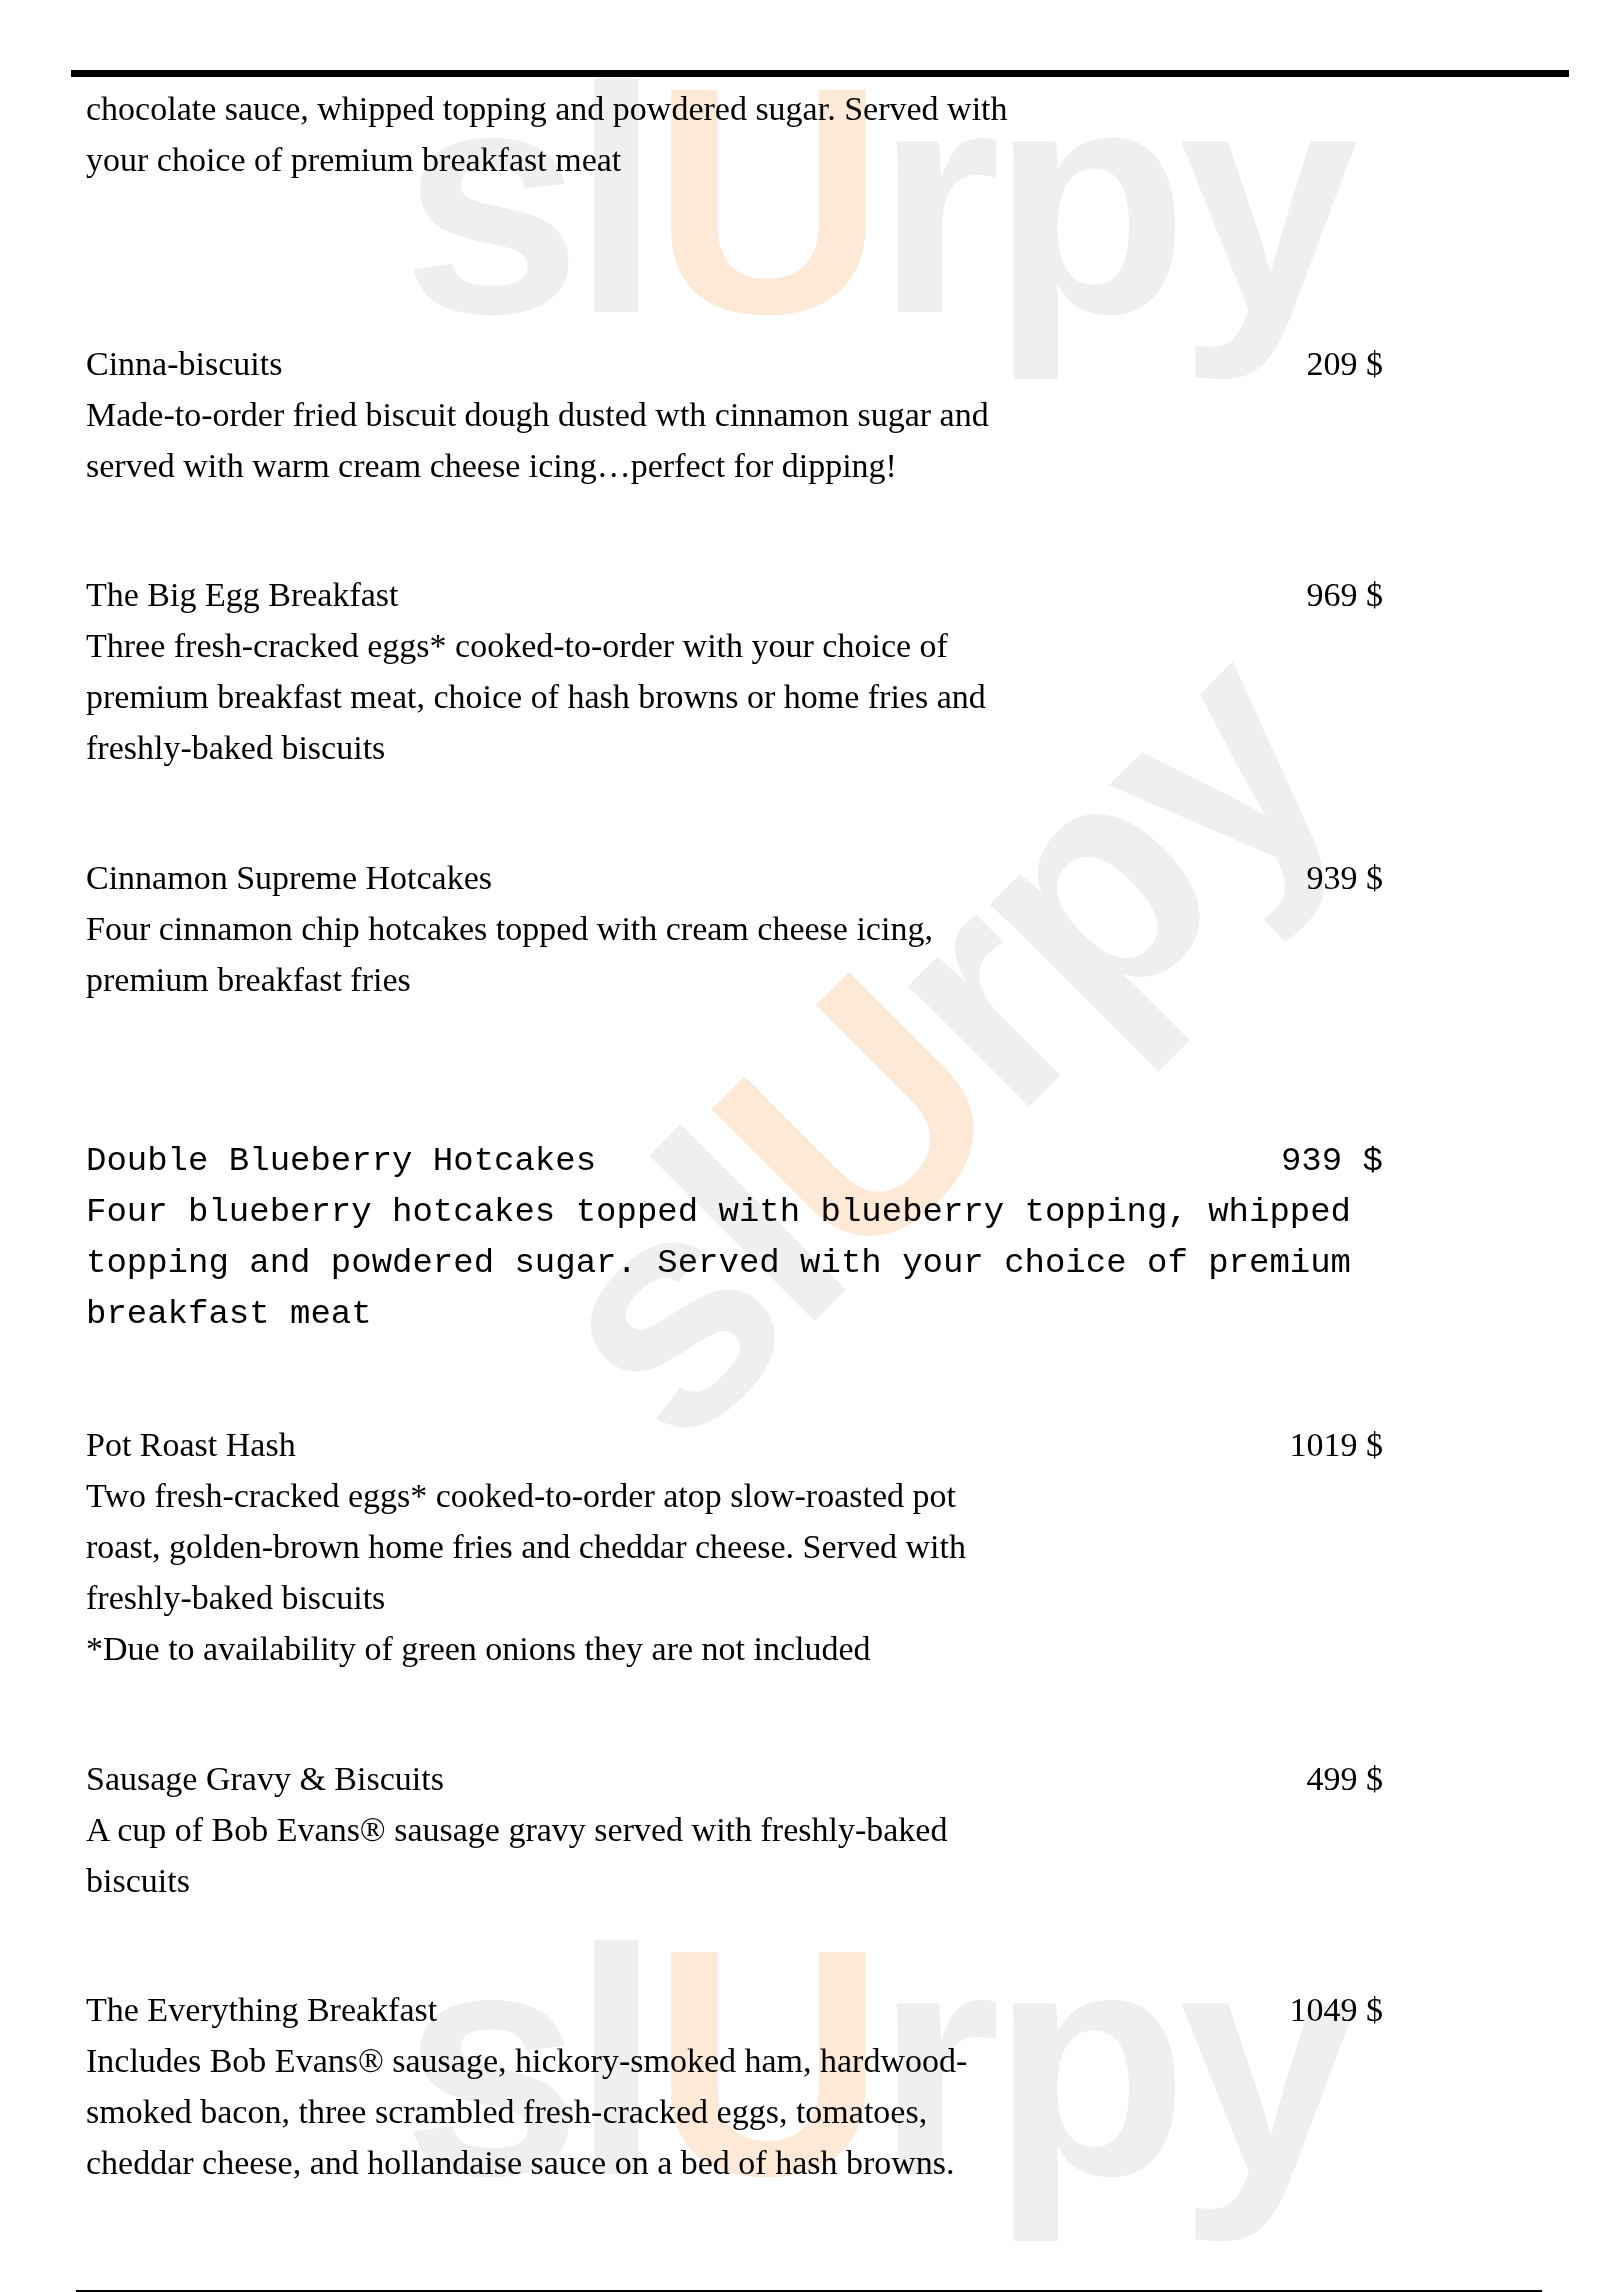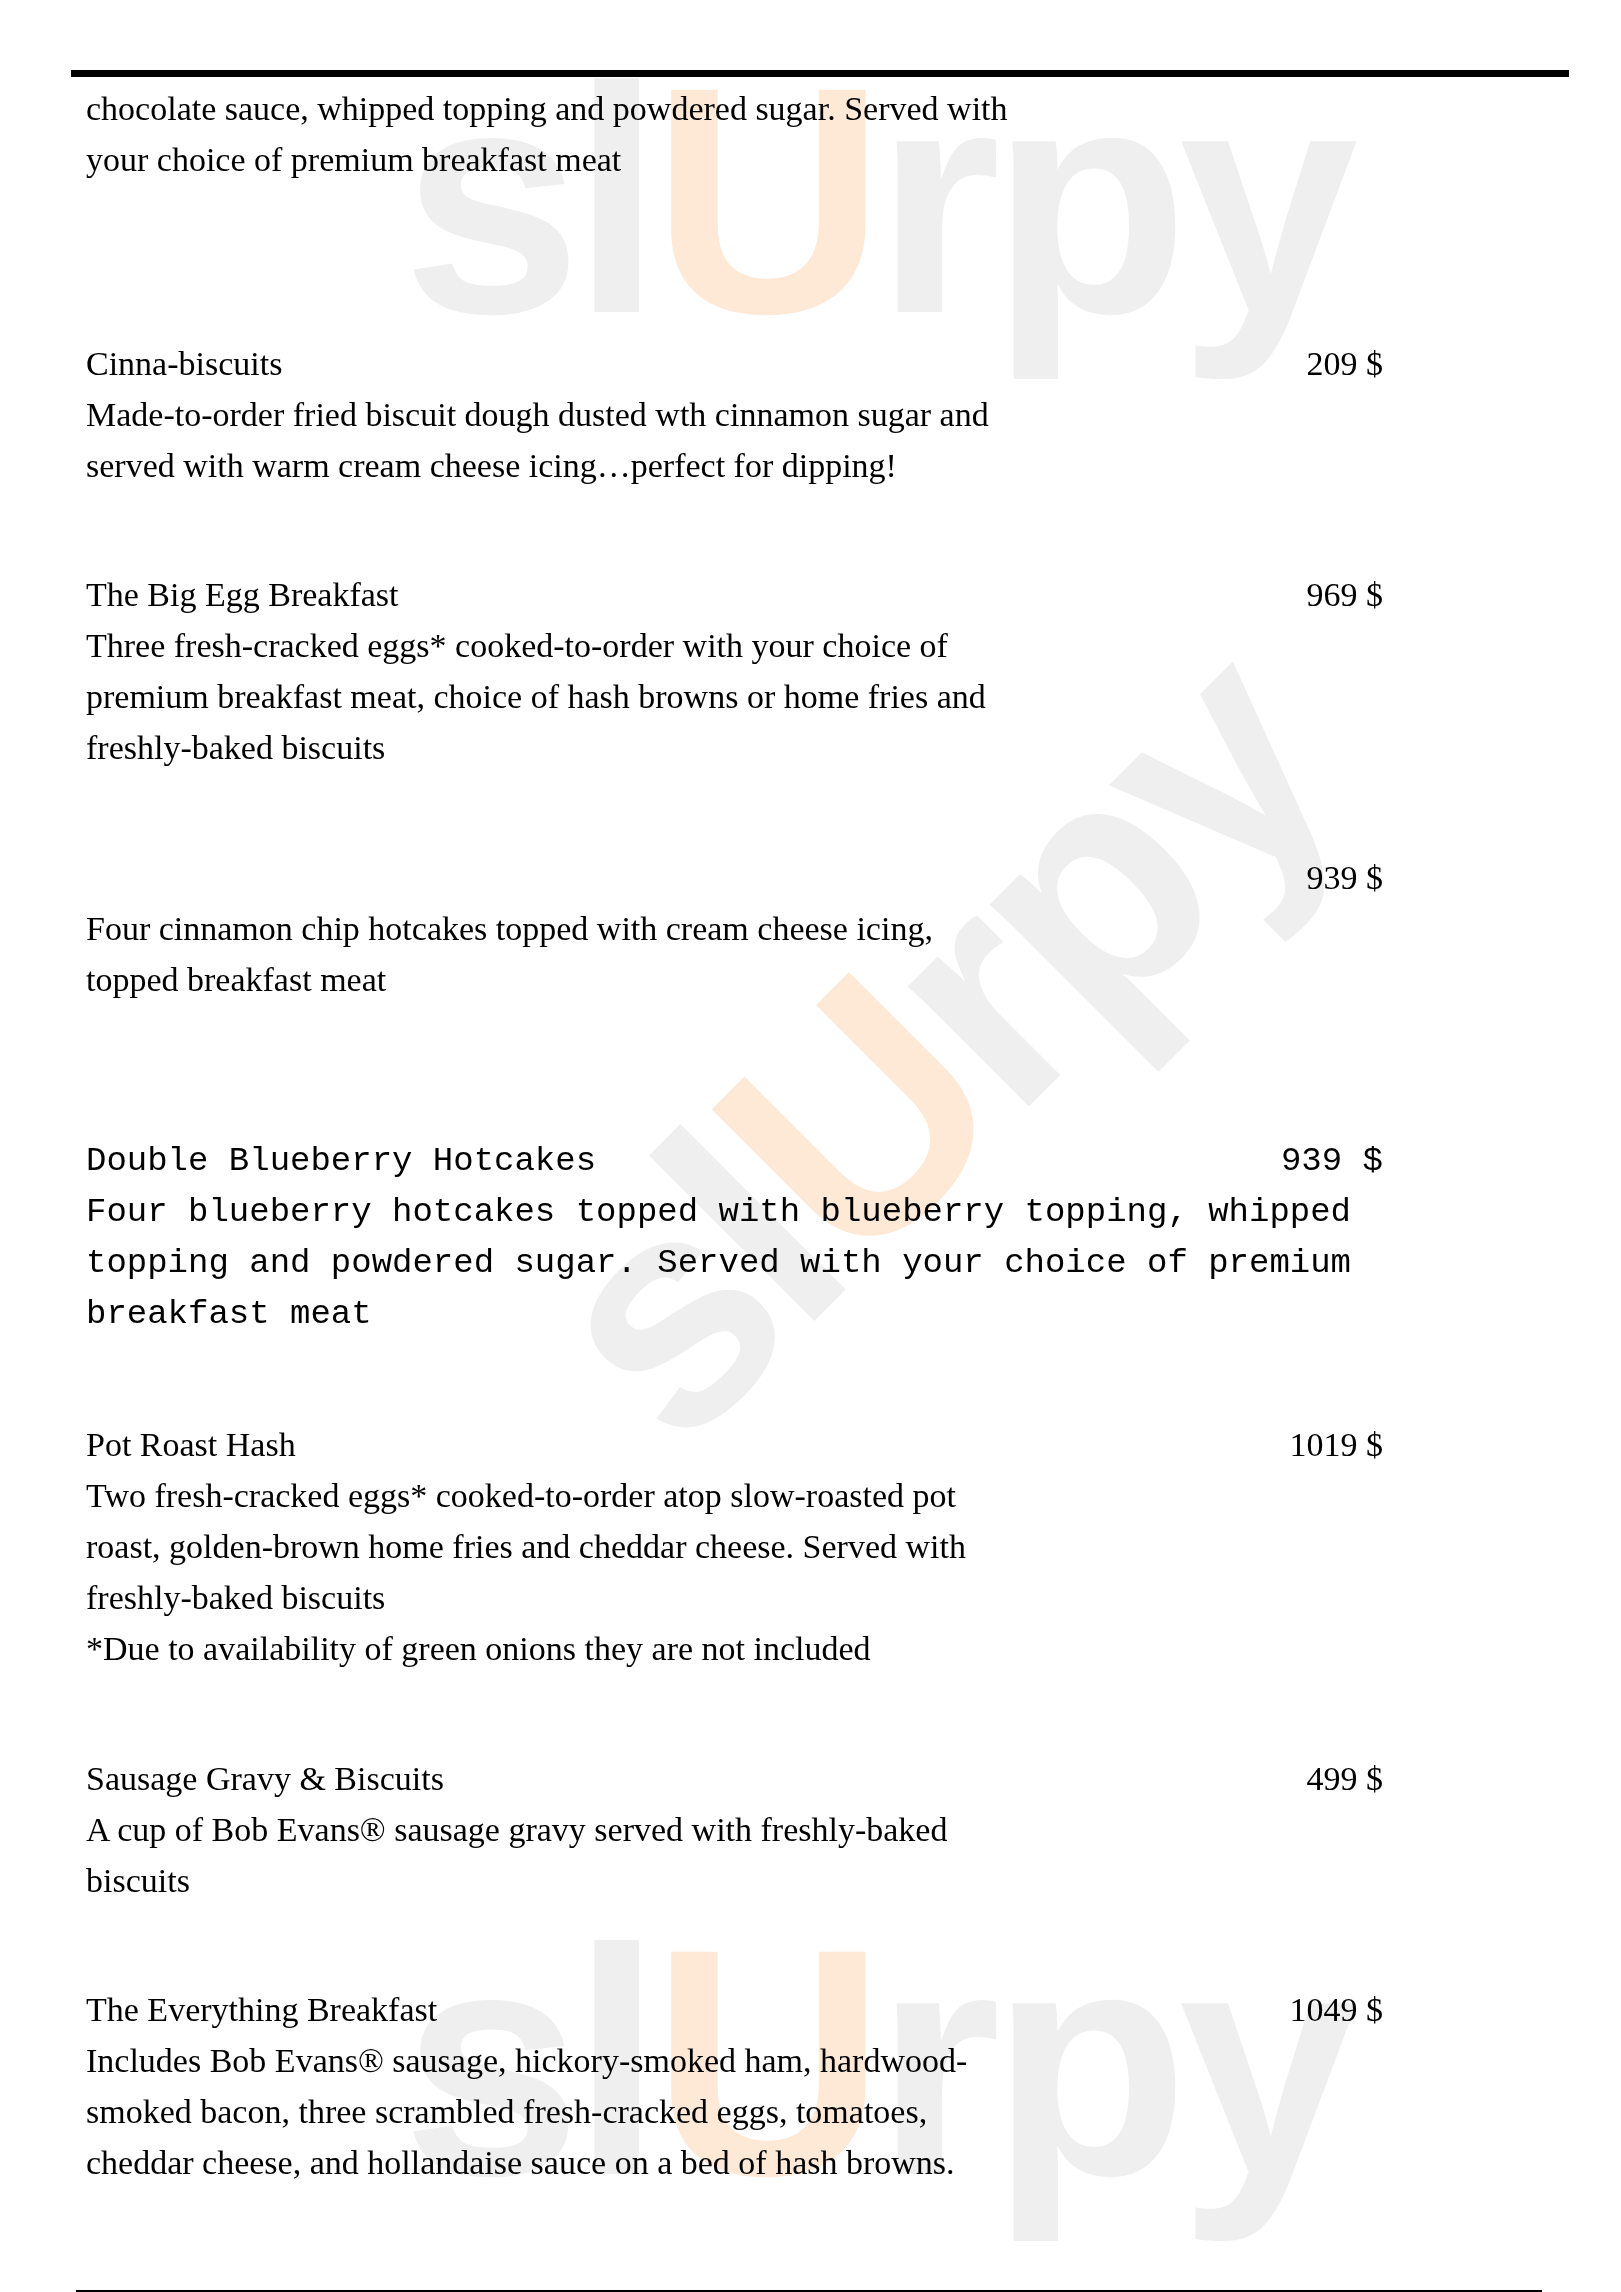--- a/index.html
+++ b/index.html
@@ -114,24 +114,25 @@
       <span>The Big Egg Breakfast</span>
       <span class="item-price">969 $</span>
     </div>
     <div class="line">Three fresh-cracked eggs* cooked-to-order with your choice of</div>
     <div class="line">premium breakfast meat, choice of hash browns or home fries and</div>
     <div class="line">freshly-baked biscuits</div>
   </div>
 
   <div class="item" style="position:absolute; top:774px; left:0; width:1313px;">
     <div class="line item-row">
+      <span>Cinnamon Supreme Hotcakes</span>
       <span class="item-price">939 $</span>
     </div>
     <div class="line">Four cinnamon chip hotcakes topped with cream cheese icing,</div>
-    <div class="line">topped breakfast meat</div>
+    <div class="line">premium breakfast fries</div>
   </div>
 
   <div class="item" style="position:absolute; top:1058px; left:0; width:1313px;font-family:Liberation Mono, monospace;">
     <div class="line item-row">
       <span>Double Blueberry Hotcakes</span>
       <span class="item-price">939 $</span>
     </div>
     <div class="line">Four blueberry hotcakes topped with blueberry topping, whipped</div>
     <div class="line">topping and powdered sugar. Served with your choice of premium</div>
     <div class="line">breakfast meat</div>

